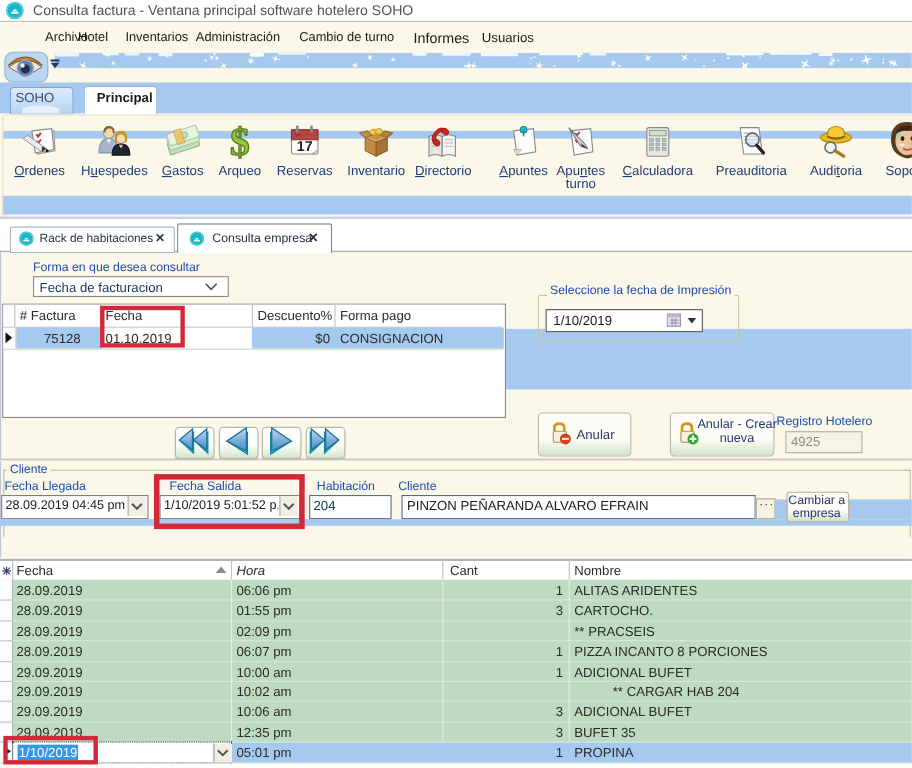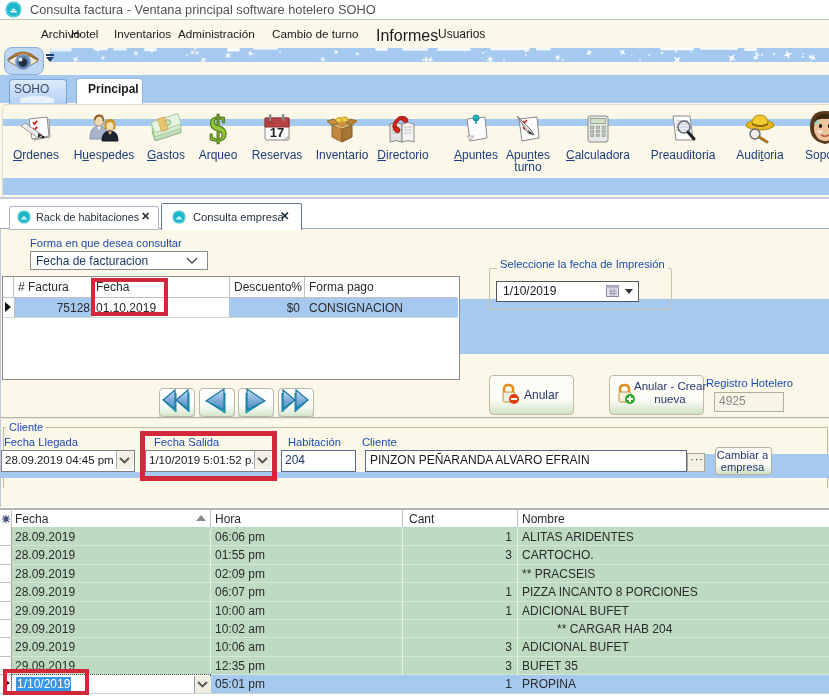--- a/index.html
+++ b/index.html
@@ -19,21 +19,21 @@
 </svg>
 <div class="abs" style="left:30px;top:2px;font-size:12.8px;color:#525252;">Consulta factura - Ventana principal software hotelero SOHO</div>
 <div class="abs" style="left:0;top:19px;width:829px;height:1px;background:#b9c8b4;"></div>
 
 <div class="abs" style="left:0;top:20px;width:829px;height:23px;background:#fbf7e9;"></div>
 <div class="abs" style="top:27px;left:9px;font-size:11.7px;color:#1a1a1a;margin-left:32px;">Archivo</div>
 <div class="abs" style="top:27px;left:71px;font-size:11.7px;color:#1a1a1a;">Hotel</div>
 <div class="abs" style="top:27px;left:114px;font-size:11.7px;color:#1a1a1a;">Inventarios</div>
 <div class="abs" style="top:27px;left:178px;font-size:11.7px;color:#1a1a1a;">Administración</div>
 <div class="abs" style="top:27px;left:272px;font-size:11.7px;color:#1a1a1a;">Cambio de turno</div>
-<div class="abs" style="top:27px;left:376px;font-size:16px;color:#1a1a1a;">Informes</div>
+<div class="abs" style="top:27px;left:376px;font-size:13px;color:#1a1a1a;">Informes</div>
 <div class="abs" style="top:27px;left:438px;font-size:12px;color:#1a1a1a;">Usuarios</div>
 
 <div class="abs" style="left:0;top:43px;width:829px;height:32px;background:#fbf7e9;"></div>
 <svg class="abs" style="left:50px;top:48px" width="779" height="14" viewBox="0 0 779 14">
     <rect width="779" height="14" fill="#a6c9f0"></rect>
     <rect x="0" y="0" width="22" height="3.4" rx="1.7" fill="#ffffff" opacity="0.76"></rect>
     <rect x="43" y="0" width="15" height="2.2" rx="1.1" fill="#ffffff" opacity="0.88"></rect>
     <rect x="63" y="0" width="14" height="2.4" rx="1.2" fill="#ffffff" opacity="0.77"></rect>
     <rect x="94" y="0" width="13" height="3.2" rx="1.6" fill="#ffffff" opacity="0.81"></rect>
     <rect x="177" y="0" width="13" height="3.5" rx="1.7" fill="#ffffff" opacity="0.96"></rect>
@@ -325,21 +325,21 @@
 <div class="abs" style="left:3px;top:297px;width:454px;height:1px;background:#c0c0c0;"></div>
 <div class="abs gridtxt" style="left:18px;top:280px;"># Factura</div>
 <div class="abs gridtxt" style="left:96px;top:280px;">Fecha</div>
 <div class="abs gridtxt" style="left:234px;top:280px;">Descuento%</div>
 <div class="abs gridtxt" style="left:309px;top:280px;">Forma pago</div>
 
 <div class="abs blue" style="left:14px;top:298px;width:444px;height:19px;"></div>
 <div class="abs" style="left:3px;top:298px;width:11px;height:19px;background:#fff;border-right:1px solid #c0c0c0;"></div>
 <div class="abs" style="left:5px;top:302px;width:0;height:0;border-top:5px solid transparent;border-bottom:5px solid transparent;border-left:6px solid #111;"></div>
 <div class="abs" style="left:92px;top:298px;width:137px;height:19px;background:#fff;"></div>
-<div class="abs gridtxt" style="left:40px;top:301px;width:50px;text-align:right;">75128</div>
+<div class="abs gridtxt" style="left:40px;top:301px;width:50px;">75128</div>
 <div class="abs gridtxt" style="left:96px;top:301px;">01.10.2019</div>
 <div class="abs gridtxt" style="left:250px;top:301px;width:50px;text-align:right;">$0</div>
 <div class="abs gridtxt" style="left:309px;top:301px;">CONSIGNACION</div>
 <div class="abs" style="left:3px;top:317px;width:454px;height:1px;background:#cfdccb;"></div>
 
 <div class="abs" style="left:91px;top:278px;width:69px;height:30px;border:4px solid #d2293a;"></div>
 
 <div class="abs" style="left:489px;top:268px;width:181px;height:40px;border:1px solid #cbc3a8;border-radius:2px;"></div>
 <div class="abs lbl" style="left:497px;top:258px;background:#fbf7e9;padding:0 3px;">Seleccione la fecha de Impresión</div>
 <div class="abs" style="left:496px;top:281px;width:141px;height:19px;background:#fff;border:1px solid #565656;"></div>
@@ -457,21 +457,21 @@
 <div class="abs" style="left:0;top:508px;width:829px;height:19px;background:#fff;border-top:2px solid #b4b4b4;border-bottom:1px solid #a8a8a8;"></div>
 <div class="abs" style="left:11px;top:508px;width:1px;height:19px;background:#c0c0c0;"></div>
 <div class="abs" style="left:210px;top:508px;width:1px;height:19px;background:#c0c0c0;"></div>
 <div class="abs" style="left:402px;top:508px;width:1px;height:19px;background:#c0c0c0;"></div>
 <div class="abs" style="left:517px;top:508px;width:1px;height:19px;background:#c0c0c0;"></div>
 <svg class="abs" style="left:2px;top:515px" width="8" height="8" viewBox="0 0 8 8">
     <path d="M4 0 V8 M0 4 H8 M1 1 L7 7 M7 1 L1 7" stroke="#3a4a7a" stroke-width="1.1"></path>
     <circle cx="4" cy="4" r="1.3" fill="#3a4a7a"></circle>
   </svg>
 <div class="abs gridtxt" style="left:15px;top:512px;">Fecha</div>
-<div class="abs gridtxt" style="left:215px;top:512px;">Hora</div>
+<div class="abs gridtxt" style="left:215px;top:512px;font-style:italic;">Hora</div>
 <div class="abs gridtxt" style="left:409px;top:512px;">Cant</div>
 <div class="abs gridtxt" style="left:522px;top:512px;">Nombre</div>
 <div class="abs" style="left:196px;top:515px;width:0;height:0;border-left:5px solid transparent;border-right:5px solid transparent;border-bottom:6px solid #8a8a8a;"></div>
 
 <div class="abs" style="left:0;top:527px;width:829px;height:148px;background:#bedbc1;"></div>
 
 <div class="abs" style="left:0;top:527px;width:11px;height:166px;background:#fdfdfd;border-right:1px solid #a8a8a8;"></div>
 
 <div class="abs" style="left:0;top:545px;width:11px;height:1px;background:#c0c0c0;"></div>
 <div class="abs" style="left:0;top:564px;width:11px;height:1px;background:#c0c0c0;"></div>

